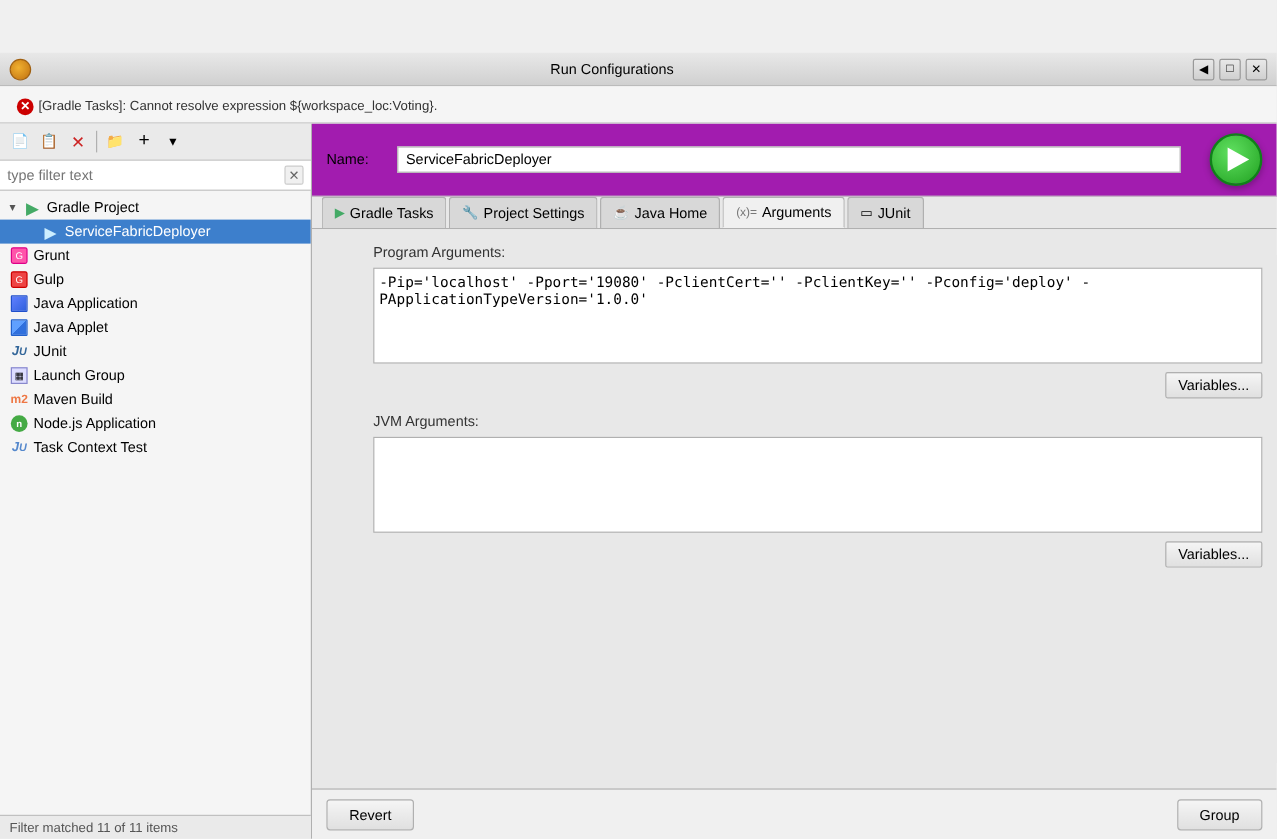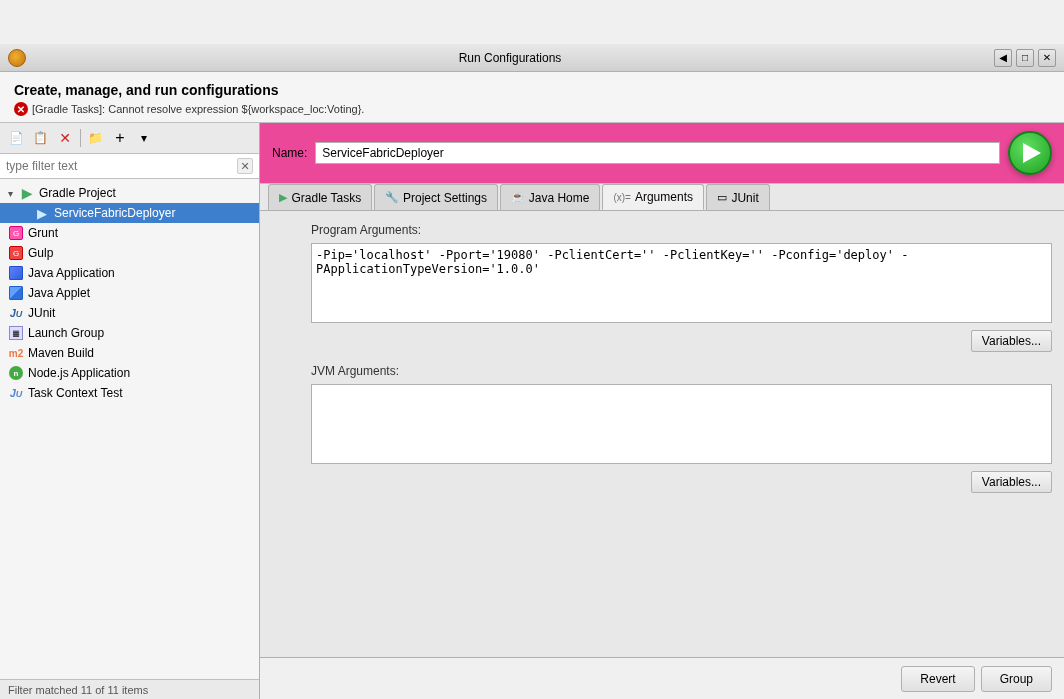--- a/index.html
+++ b/index.html
@@ -258,23 +258,23 @@
     .right-panel {
       flex: 1;
       display: flex;
       flex-direction: column;
       background: #f0f0f0;
     }
     .name-row {
       display: flex;
       align-items: center;
       padding: 8px 12px;
-      gap: 8px;
+      gap: 24px;
       border-bottom: 1px solid #c0c0c0;
-      background: #ec4899;
+      background: #a21caf;
     }
     .name-label {
       font-size: 12px;
       font-weight: normal;
     }
     .name-input {
       flex: 1;
       height: 22px;
       border: 1px solid #b0b0b0;
       background: white;
@@ -366,21 +366,21 @@
     .section-block {
       margin-bottom: 12px;
       padding-left: 39px;
     }
     .clearfix::after { content: ''; display: block; clear: both; }
 
     
     .bottom-bar {
       display: flex;
       align-items: center;
-      justify-content: flex-end;
+      justify-content: space-between;
       padding: 8px 12px;
       border-top: 1px solid #b0b0b0;
       background: #f0f0f0;
       gap: 6px;
     }
     .action-btn {
       padding: 5px 18px;
       border: 1px solid #b0b0b0;
       background: linear-gradient(to bottom, #f5f5f5, #e0e0e0);
       cursor: pointer;
@@ -431,21 +431,20 @@
   <div class="titlebar-controls">
     <div class="titlebar-btn">◀</div>
     <div class="titlebar-btn">□</div>
     <div class="titlebar-btn">✕</div>
   </div>
 </div>
 
 <div class="dialog-body">
 
   <div class="dialog-header">
-    <div class="dialog-header-title">Create, manage, and run configurations</div>
     <div class="error-line">
       <div class="error-icon">✕</div>
       <span>[Gradle Tasks]: Cannot resolve expression ${workspace_loc:Voting}.</span>
     </div>
   </div>
 
   <div class="content-area">
 
     <div class="left-panel">
 

